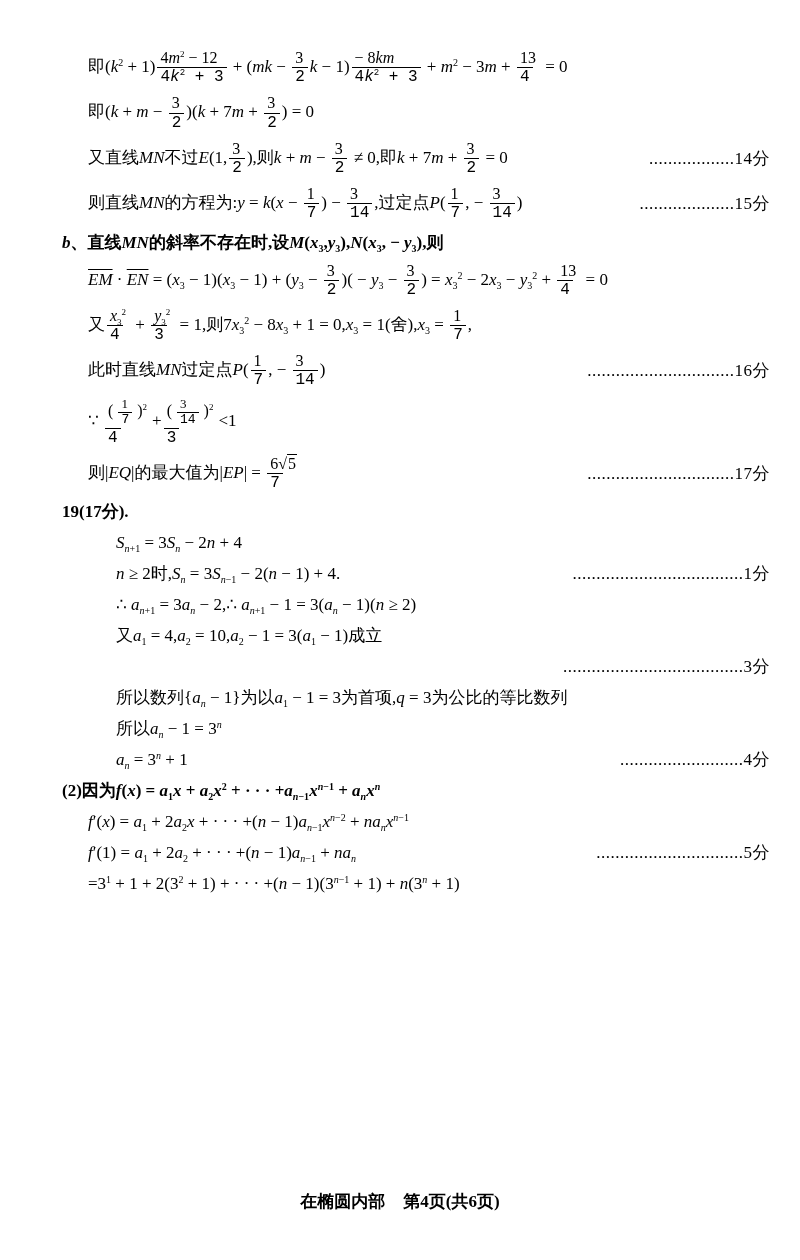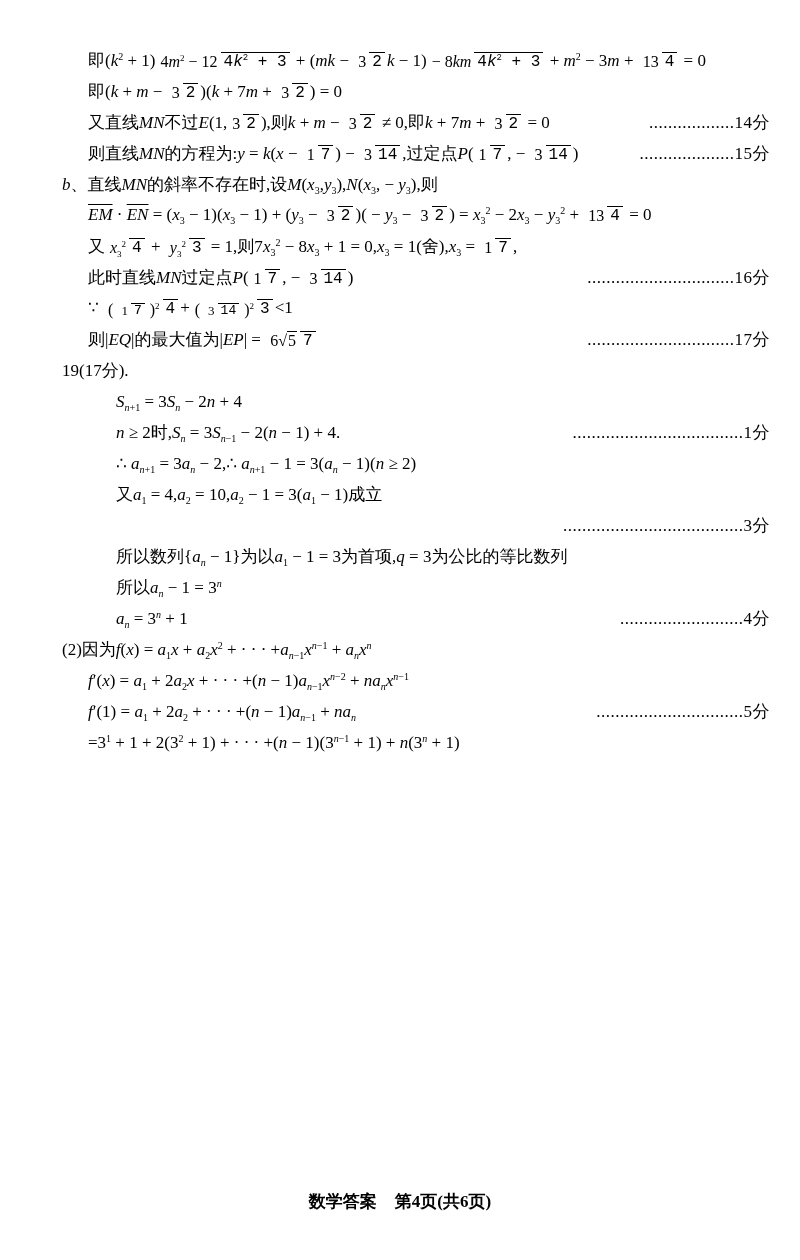--- a/index.html
+++ b/index.html
@@ -5,29 +5,29 @@
   html,body{margin:0;padding:0;background:#ffffff;}
   body{
     width:800px;height:1260px;overflow:hidden;color:#000;
     font-family:"Liberation Serif","DejaVu Serif",serif;
     font-size:17px;position:relative;
   }
   .page{box-sizing:border-box;width:800px;height:1260px;
         padding:34px 30px 0 62px;position:relative;margin-top:8px;}
   .line{display:flex;align-items:center;margin:6px 0;min-height:25px;
         white-space:nowrap;}
-  .ind-0{padding-left:0;}
+  .ind-0{padding-left:0;font-weight:bold;}
   .ind-1{padding-left:26px;}
   .ind-2{padding-left:54px;}
   .content{flex-shrink:0;}
   .score{margin-left:auto;flex-shrink:0;padding-left:12px;letter-spacing:.5px;}
   i{font-style:italic;}
   sub{font-size:10px;vertical-align:-4px;line-height:0;}
   sup{font-size:10px;vertical-align:6px;line-height:0;}
-  .frac{display:inline-flex;flex-direction:row;align-items:center;
+  .frac{display:inline-flex;flex-direction:column;align-items:flex-start;
         vertical-align:middle;margin:0 2px;line-height:1.2;font-size:16px;}
   .frac .num{display:block;padding:0 3px;}
   .frac .den{display:block;padding:0 3px;border-top:1px solid #000;font-family:Liberation Mono, monospace;}
   .frac sub,.frac sup{font-size:9px;}
   .frac .frac{font-size:13px;margin:0 1px;line-height:1.15;}
   .ovl{text-decoration:overline;}
   .sqrt-arg{border-top:1px solid #000;padding:0 1px;}
   .footer{position:absolute;left:0;right:0;top:1182px;text-align:center;
           font-weight:bold;font-size:17px;}
   .footer .gap{display:inline-block;width:18px;}
@@ -186,15 +186,15 @@
       </div>
       <div class="line ind-1">
         <span class="content"><i>f</i>′(1) = <i>a</i><sub>1</sub> + 2<i>a</i><sub>2</sub> + · · · +(<i>n</i> − 1)<i>a</i><sub><i>n</i>−1</sub> + <i>na</i><sub><i>n</i></sub></span>
         <span class="score">...............................5分</span>
       </div>
       <div class="line ind-1">
         <span class="content">=3<sup>1</sup> + 1 + 2(3<sup>2</sup> + 1) + · · · +(<i>n</i> − 1)(3<sup><i>n</i>−1</sup> + 1) + <i>n</i>(3<sup><i>n</i></sup> + 1)</span>
       </div>
     </div>
   <div class="footer">
-    <span>数学答案</span><span class="gap"></span><span>第4页(共6页)</span>
+    <span>在椭圆内部</span><span class="gap"></span><span>第4页(共6页)</span>
   </div>
 </div>
 
 </body></html>

